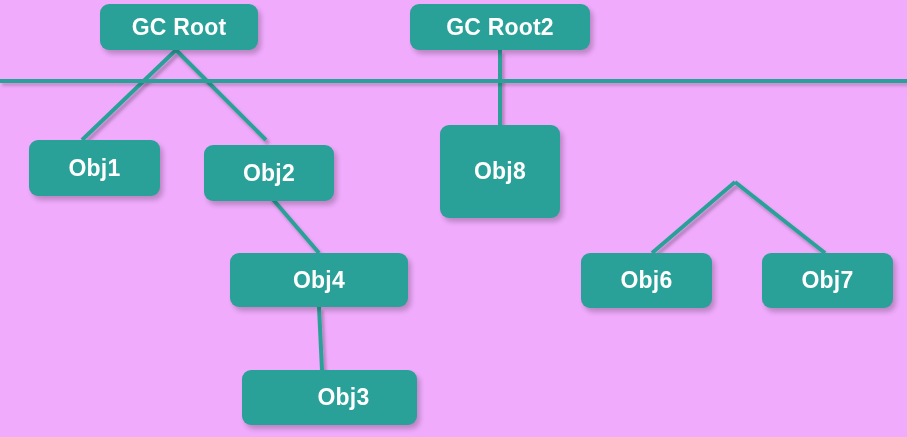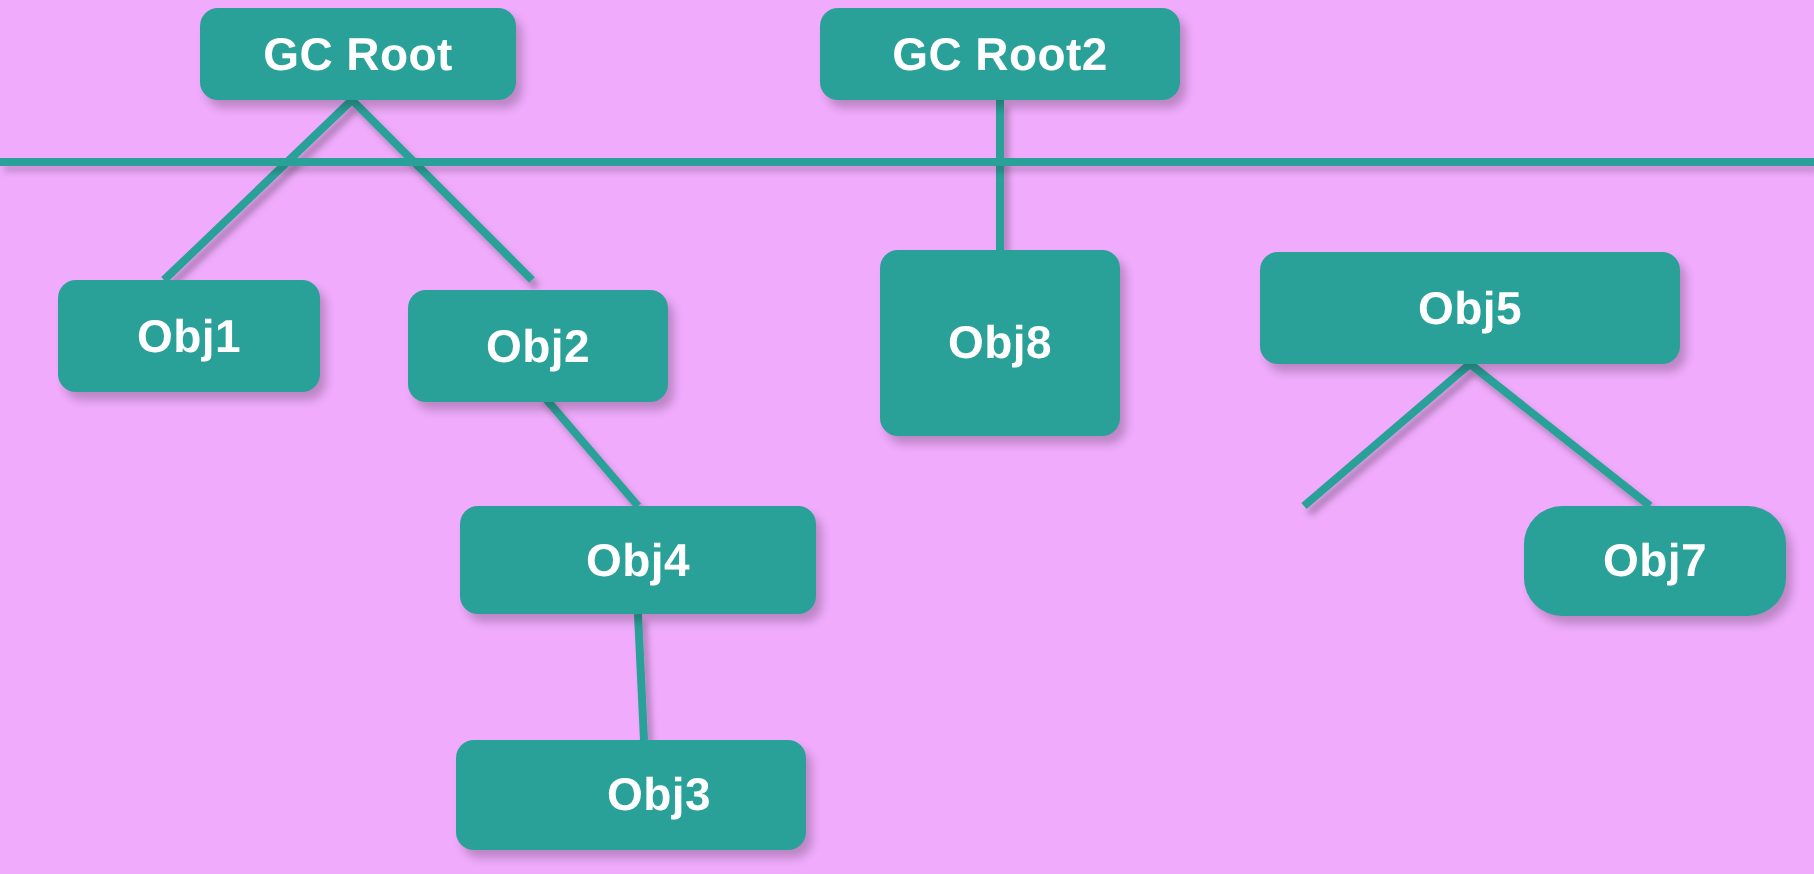--- a/index.html
+++ b/index.html
@@ -87,26 +87,26 @@
   </div>
   <div class="node" style="left: 29px; top: 140px; width: 131px; height: 56px; background: rgb(42, 161, 152); color: rgb(255, 255, 255);">
     <span class="node-label">Obj1</span>
   </div>
   <div class="node" style="left: 204px; top: 145px; width: 130px; height: 56px; background: rgb(42, 161, 152); color: rgb(255, 255, 255); align-items: center;">
     <span class="node-label">Obj2</span>
   </div>
   <div class="node" style="left: 440px; top: 125px; width: 120px; height: 93px; background: rgb(42, 161, 152); color: rgb(255, 255, 255);">
     <span class="node-label">Obj8</span>
   </div>
-  <div class="node" style="left: 630px; top: 126px; width: 210px; height: 56px; background: rgb(42, 161, 152); color: rgb(255, 255, 255);">
-    <span class="node-label">Obj5</span>
-  </div>
   <div class="node" style="left: 230px; top: 253px; width: 178px; height: 54px; background: rgb(42, 161, 152); color: rgb(255, 255, 255);">
     <span class="node-label">Obj4</span>
   </div>
-  <div class="node" style="left: 762px; top: 253px; width: 131px; height: 55px; background: rgb(42, 161, 152); color: rgb(255, 255, 255); border-radius: 19px;">
+  <div class="node" style="left: 581px; top: 253px; width: 131px; height: 55px; background: rgb(42, 161, 152); color: rgb(255, 255, 255);">
+    <span class="node-label">Obj6</span>
+  </div>
+  <div class="node" style="left: 762px; top: 253px; width: 131px; height: 55px; background: rgb(42, 161, 152); color: rgb(255, 255, 255);">
     <span class="node-label">Obj7</span>
   </div>
-  <div class="node" style="left: 228px; top: 370px; width: 175px; height: 55px; background: rgb(42, 161, 152); color: rgb(255, 255, 255); padding-left: 28px;">
+  <div class="node" style="left: 242px; top: 370px; width: 175px; height: 55px; background: rgb(42, 161, 152); color: rgb(255, 255, 255); padding-left: 28px;">
     <span class="node-label">Obj3</span>
   </div>
 
 </div>
 
 </body></html>

